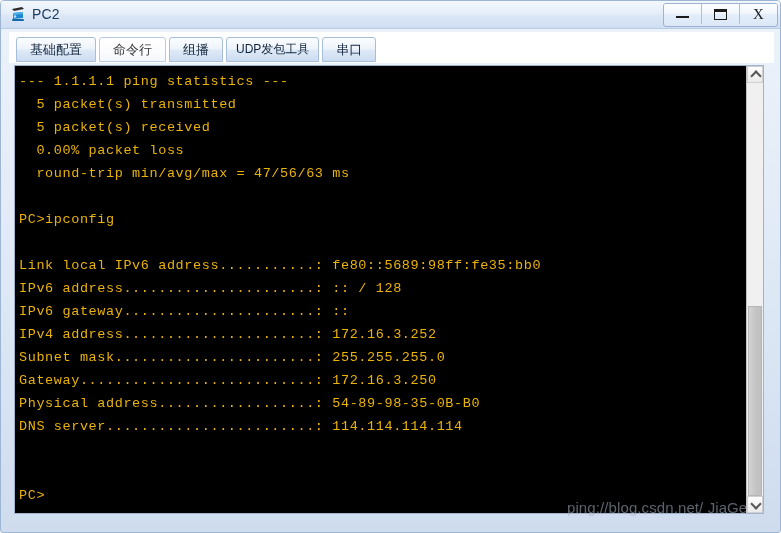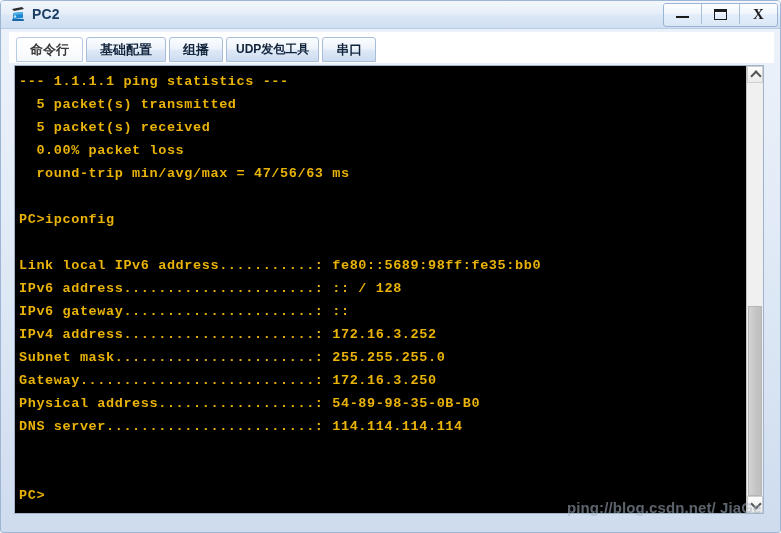--- a/index.html
+++ b/index.html
@@ -19,21 +19,20 @@
   .window {
     position: absolute;
     left: 0; top: 0;
     width: 781px;
     height: 533px;
     box-sizing: border-box;
     background: linear-gradient(to bottom, #eef3fa 0%, #dce7f5 60%, #cfdcee 100%);
     border: 1px solid #9db6d4;
     border-radius: 4px 4px 3px 3px;
     overflow: hidden;
-    font-weight: bold;
   }
 
   
   .titlebar {
     position: absolute;
     left: 0; top: 0;
     width: 781px;
     height: 28px;
     box-sizing: border-box;
     background: linear-gradient(to bottom, #f3f7fc 0%, #e6eef9 45%, #dbe7f6 55%, #cfdff2 100%);
@@ -243,25 +242,25 @@
         <span class="glyph-max"></span>
       </div>
       <div class="btn">
         <span class="glyph-close">X</span>
       </div>
     </div>
   </div>
 
   <div class="tabstrip">
     <div class="tabs">
+      <div class="tab">
+        <span>基础配置</span>
+      </div>
       <div class="tab selected">
         <span>命令行</span>
-      </div>
-      <div class="tab">
-        <span>基础配置</span>
       </div>
       <div class="tab">
         <span>组播</span>
       </div>
       <div class="tab narrow">
         <span>UDP发包工具</span>
       </div>
       <div class="tab">
         <span>串口</span>
       </div>

